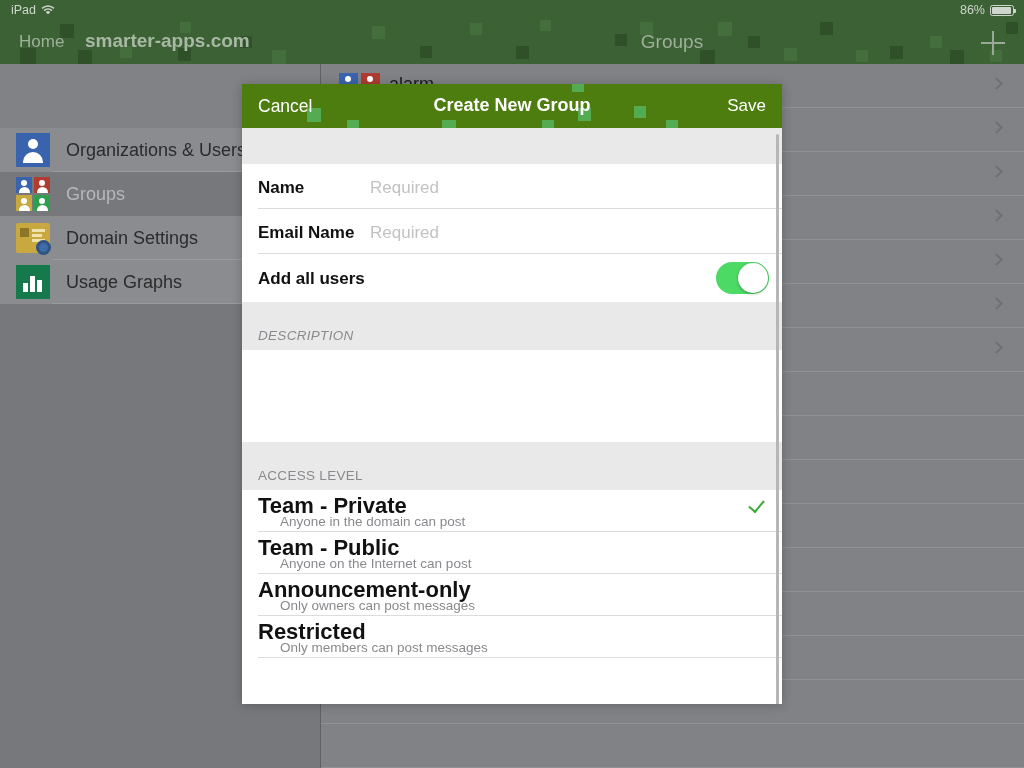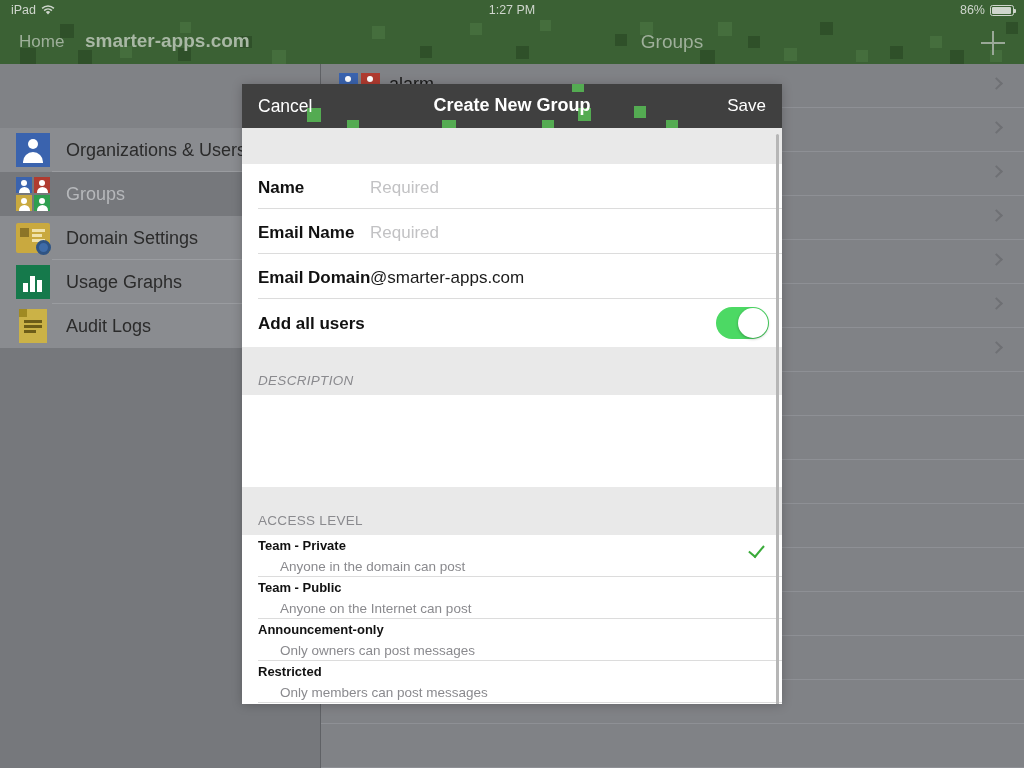--- a/index.html
+++ b/index.html
@@ -104,21 +104,21 @@
   .d-chev { position:absolute; right:23px; top:15px; width:9px; height:9px;
             border-right:2.5px solid #6e7074; border-top:2.5px solid #6e7074; transform:rotate(45deg); }
 
   
   .modal {
     position:absolute; left:242px; top:84px; width:540px; height:620px;
     background:#fff; overflow:hidden;
     box-shadow:0 1px 10px rgba(0,0,0,.22);
   }
   .m-head {
-    height:44px; background:#404040; position:relative; overflow:hidden;
+    height:44px; background:#4d7c0f; position:relative; overflow:hidden;
   }
   .m-head .sq { position:absolute; background:#54ab52; }
   .m-cancel { position:absolute; left:16px; top:12px; font-size:17.5px; color:#fff; }
   .m-title { position:absolute; left:0; top:11px; width:540px; text-align:center; font-size:18px; color:#fff; font-weight:bold; }
   .m-save { position:absolute; right:16px; top:12px; font-size:17px; color:#fff; }
 
   .m-body { height:576px; background:#fff; position:relative; }
   .sect-gap { background:#e9e9e9; }
   .sect-head { background:#e9e9e9; position:relative; }
   .sect-head span { position:absolute; left:16px; bottom:7px; font-size:13.5px; color:#8a8a8e; letter-spacing:.3px; }
@@ -134,21 +134,21 @@
     border-radius:16px; background:#4cd964;
   }
   .toggle i {
     position:absolute; right:1px; top:1px; width:30px; height:30px; border-radius:50%;
     background:#fff; box-shadow:0 1px 3px rgba(0,0,0,.3); display:block;
   }
 
   .desc-body { height:92px; background:#fff; }
 
   .al-row { position:relative; background:#fff; height:42px; }
-  .al-title { position:absolute; left:16px; top:3px; font-size:13px; font-weight:bold; color:#111; }
+  .al-title { position:absolute; left:16px; top:3px; font-size:22px; font-weight:bold; color:#111; }
   .al-sub   { position:absolute; left:16px; top:24px; font-size:13.5px; color:#8a8a8e;margin-left:22px; }
   .al-sep   { position:absolute; left:16px; right:0; bottom:0; height:1px; background:#dcdcdc; }
   .al-check { position:absolute; right:18px; top:10px; width:15px; height:9px;
               border-left:2.6px solid #3aab3a; border-bottom:2.6px solid #3aab3a; transform:rotate(-50deg); }
 
   .m-scroll {
     position:absolute; right:3px; top:50px; width:3px; height:600px;
     background:#b6b6b6; border-radius:2px;
   }
 </style>
@@ -187,21 +187,20 @@
 
     <div class="statusbar">
       <div class="sb-left">
         <span>iPad</span>
         <svg width="14" height="11" viewBox="0 0 14 11">
           <path d="M7 9.6 L9.2 6.9 A3.4 3.4 0 0 0 4.8 6.9 Z" fill="#cfd6cd"></path>
           <path d="M1.1 3.4 A8.6 8.6 0 0 1 12.9 3.4" stroke="#cfd6cd" stroke-width="1.5" fill="none"></path>
           <path d="M3.1 5.6 A5.7 5.7 0 0 1 10.9 5.6" stroke="#cfd6cd" stroke-width="1.5" fill="none"></path>
         </svg>
       </div>
-      <div class="sb-center">1:27 PM</div>
       <div class="sb-right">
         <span>86%</span>
         <span class="batt">
             <i></i>
           </span>
       </div>
     </div>
 
     <div class="nav-left">
       <div class="nav-home">Home</div>
@@ -256,31 +255,20 @@
           <div class="ic-chart">
               <span class="b b1"></span>
               <span class="b b2"></span>
               <span class="b b3"></span>
             </div>
         </div>
         <div class="sb-label">Usage Graphs</div>
         <div class="sb-sep"></div>
       </div>
 
-      <div class="sb-row">
-        <div class="sb-ico">
-          <div class="ic-doc">
-              <span class="c"></span>
-              <span class="ln d1"></span>
-              <span class="ln d2"></span>
-              <span class="ln d3"></span>
-            </div>
-        </div>
-        <div class="sb-label">Audit Logs</div>
-      </div>
 
     </div>
   </div>
 
   <div class="dv-divider"></div>
 
   <div class="detail">
     <div class="d-row">
       <div class="d-ico-pair">
         <span class="d-ico" style="background:#3a63ae"></span>
@@ -369,25 +357,20 @@
       <div class="f-ph">Required</div>
       <div class="f-sep"></div>
     </div>
 
     <div class="f-row">
       <div class="f-label">Email Name</div>
       <div class="f-ph">Required</div>
       <div class="f-sep"></div>
     </div>
 
-    <div class="f-row">
-      <div class="f-label">Email Domain</div>
-      <div class="f-val">@smarter-apps.com</div>
-      <div class="f-sep"></div>
-    </div>
 
     <div class="f-row" style="height:48px;">
       <div class="f-label" style="top:15px;">Add all users</div>
       <div class="toggle">
           <i></i>
         </div>
     </div>
 
     <div class="sect-head" style="height:48px;font-style:italic;">
       <span>DESCRIPTION</span>

